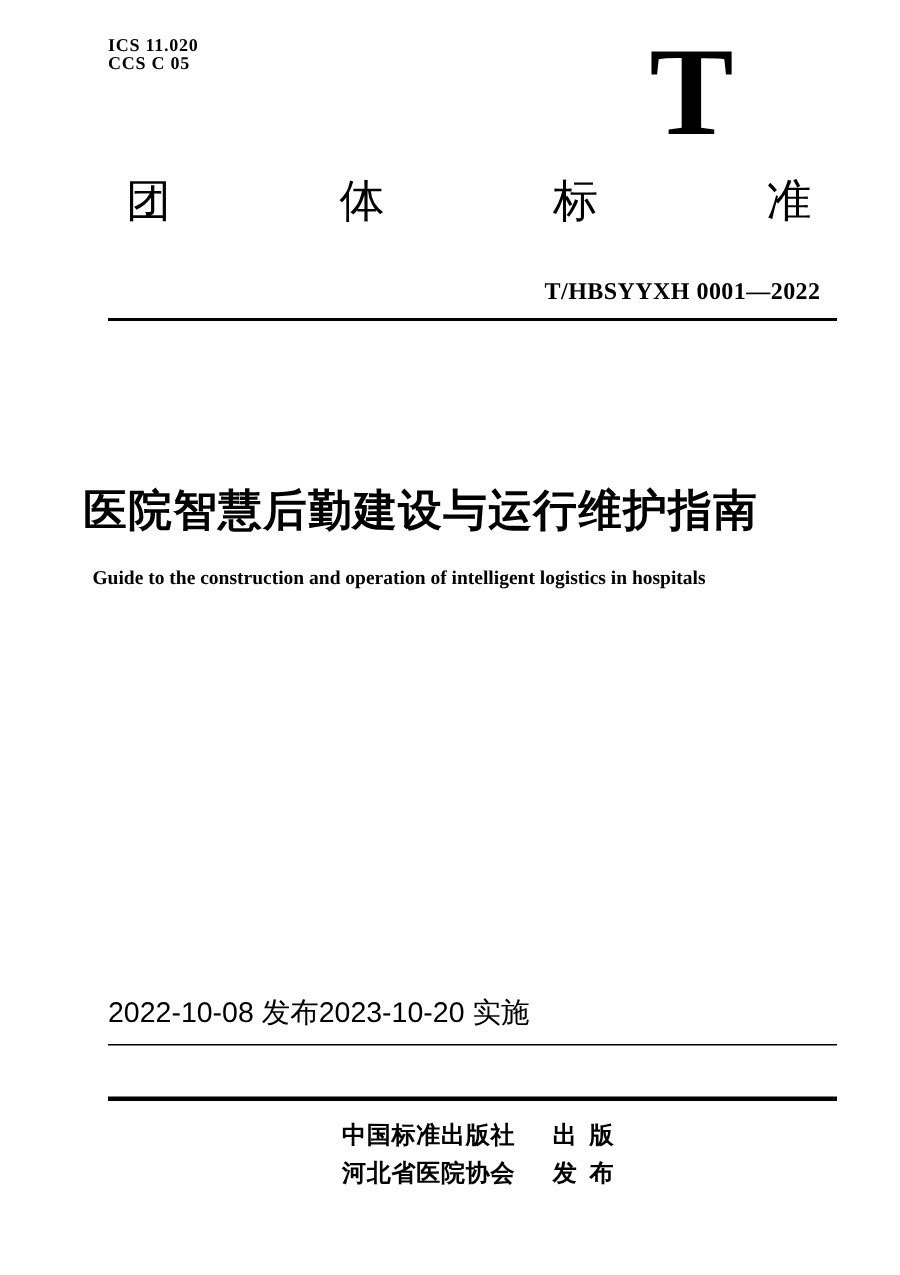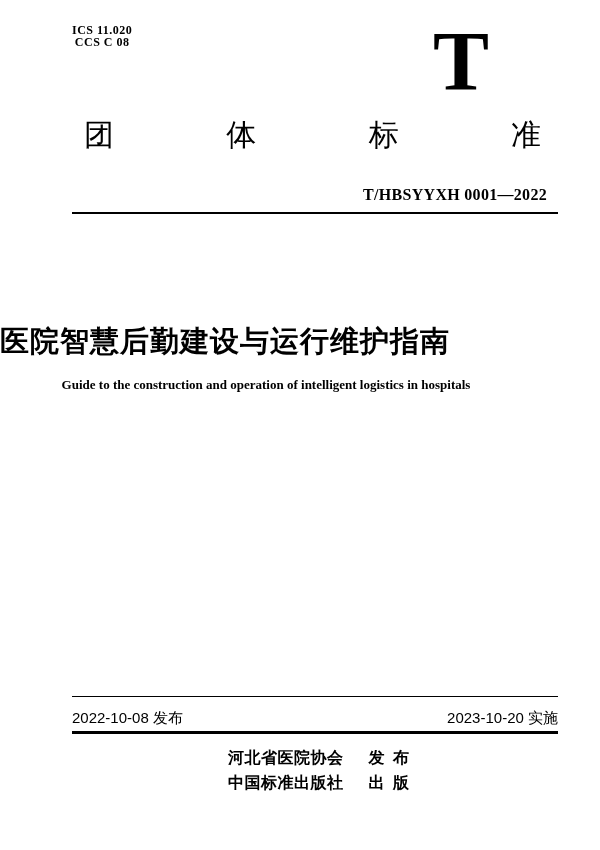--- a/index.html
+++ b/index.html
@@ -20,21 +20,20 @@
   
   .ics-block {
     position: absolute;
     left: 72px;
     top: 24px;
     font-family: "Liberation Serif", serif;
     font-weight: bold;
     font-size: 12px;
     line-height: 12px;
     letter-spacing: 0.5px;
-    text-align: center;
   }
 
   
   .logo-t {
     position: absolute;
     left: 433px;
     top: 20px;
     font-family: "Liberation Serif", serif;
     font-weight: bold;
     font-size: 84px;
@@ -76,21 +75,21 @@
     height: 2px;
     background: #000000;
   }
 
   
   .title-zh {
     position: absolute;
     left: 0;
     top: 324px;
     width: 561px;
-    text-align: left;
+    text-align: center;
     font-family: "Liberation Sans", sans-serif;
     font-weight: bold;
     font-size: 29px;
     line-height: 34px;
     letter-spacing: 1px;
   }
 
   
   .title-en {
     position: absolute;
@@ -110,26 +109,25 @@
     top: 696px;
     width: 486px;
     height: 1px;
     background: #000000;
   }
 
   
   .dates-row {
     position: absolute;
     left: 72px;
-    top: 709px;
+    top: 667px;
     width: 486px;
     display: flex;
-    justify-content: space-between;
     font-family: "Liberation Sans", sans-serif;
-    font-size: 15px;
+    font-size: 19px;
     line-height: 18px;
   }
 
   .rule-thick {
     position: absolute;
     left: 72px;
     top: 731px;
     width: 486px;
     height: 3px;
     background: #000000;
@@ -159,21 +157,21 @@
     letter-spacing: 2px;
   }
 </style>
 </head>
 <body>
 
 <div class="page">
 
   <div class="ics-block">
     <div>ICS 11.020</div>
-    <div>CCS C 08</div>
+    <div>CCS C 05</div>
   </div>
 
   <div class="logo-t">T</div>
 
   <div class="type-row">
     <span>团</span>
     <span>体</span>
     <span>标</span>
     <span>准</span>
   </div>
@@ -190,22 +188,22 @@
 
   <div class="dates-row">
     <span>2022-10-08 发布</span>
     <span>2023-10-20 实施</span>
   </div>
 
   <div class="rule-thick"></div>
 
   <div class="publishers">
     <div class="pub-row">
+      <span class="pub-org">中国标准出版社</span>
+      <span class="pub-role">出 版</span>
+    </div>
+    <div class="pub-row">
       <span class="pub-org">河北省医院协会</span>
       <span class="pub-role">发 布</span>
     </div>
-    <div class="pub-row">
-      <span class="pub-org">中国标准出版社</span>
-      <span class="pub-role">出 版</span>
-    </div>
   </div>
 
 </div>
 
 </body></html>

